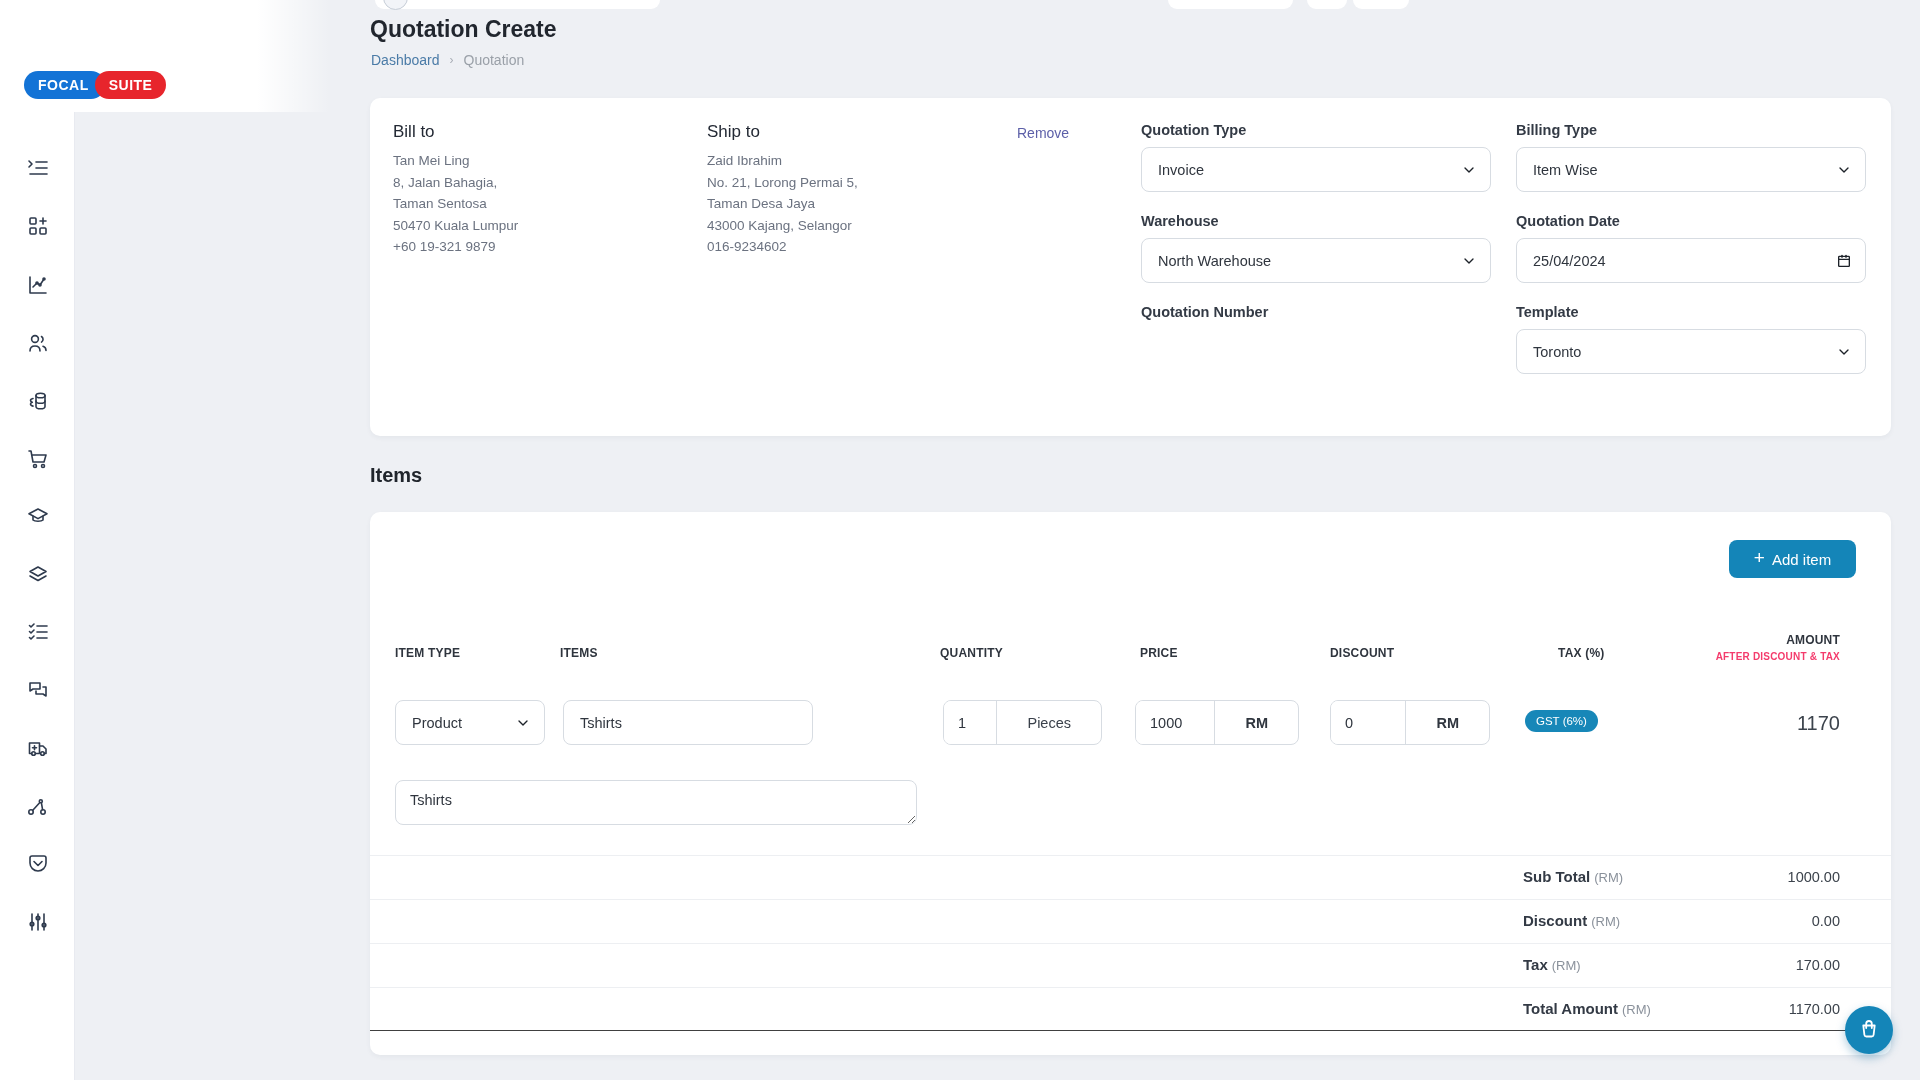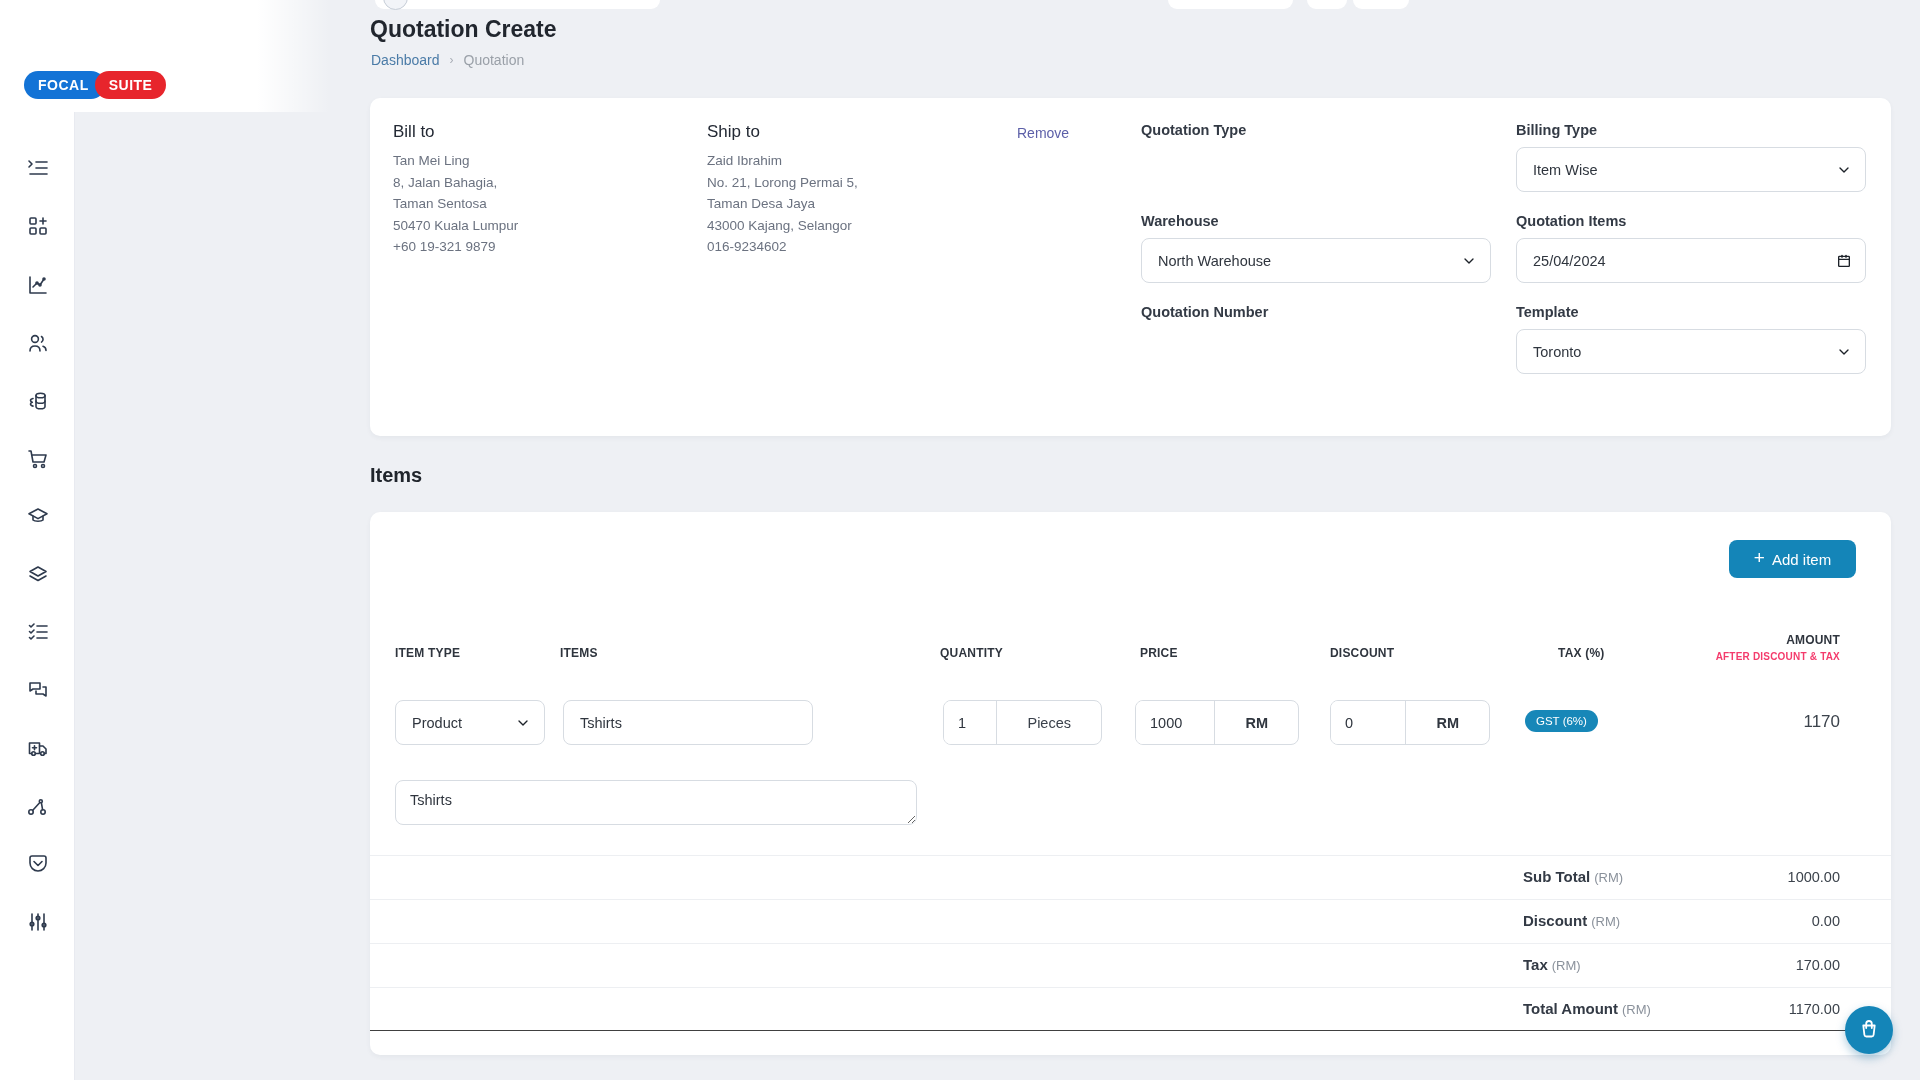--- a/index.html
+++ b/index.html
@@ -87,21 +87,21 @@
   .itemtype-select { left:25px; width:150px; }
   .items-input-wrap { left:193px; width:250px; }
   .group { display:flex; height:45px; border:1px solid #d7dce2; border-radius:8px; overflow:hidden; background:#fff; }
   .group input { border:none; outline:none; padding:0 14px; font-size:14.5px; color:#2f353e; font-family:"Liberation Sans",sans-serif; min-width:0; flex:1; }
   .group .addon { border-left:1px solid #d7dce2; display:flex; align-items:center; padding:0 30px; font-size:14.5px; color:#3a414b; white-space:nowrap; }
   .qty-group { left:573px; width:159px; }
   .price-group { left:765px; width:164px; }
   .price-group .addon, .disc-group .addon { font-weight:700; color:#30363f; }
   .disc-group { left:960px; width:160px; }
   .gst-badge { position:absolute; left:1155px; top:198px; background:#1787b8; color:#fff; font-size:11.5px; padding:5px 11px; border-radius:13px; cursor:pointer; }
-  .amount-cell { position:absolute; right:51px; top:200px; font-size:17px; color:#3c434c;text-align:right; }
+  .amount-cell { position:absolute; right:51px; top:200px; font-size:20px; color:#3c434c;text-align:right; }
 
   .desc-textarea { position:absolute; left:25px; top:268px; width:522px; height:45px; border:1px solid #d7dce2; border-radius:8px; padding:11px 14px; font-size:14.5px; color:#2f353e; font-family:"Liberation Sans",sans-serif; resize:both; outline:none; }
 
   
   .totals { position:absolute; left:0; top:343px; width:100%; }
   .trow { position:relative; height:44px; border-top:1px solid #edeff2; }
   .trow:last-child { border-bottom:1px solid #404040;text-decoration:underline; }
   .tlabel { position:absolute; left:1153px; top:12px; font-size:15px; font-weight:700; color:#333a45; }
   .tunit { font-weight:400; color:#8a919b; font-size:13px; margin-left:4px; }
   .tvalue { position:absolute; right:51px; top:13px; font-size:14.5px; color:#3c434c; }
@@ -263,20 +263,26 @@
     <div>No. 21, Lorong Permai 5,</div>
     <div>Taman Desa Jaya</div>
     <div>43000 Kajang, Selangor</div>
     <div>016-9234602</div>
   </div>
 
   <a class="remove-link">Remove</a>
 
   <div class="fgroup fg-a1">
     <label class="flabel">Quotation Type</label>
+    <div class="fieldbox">
+      <span>Invoice</span>
+      <span class="chev"><svg viewBox="0 0 24 24">
+            <path d="M6 9l6 6 6-6"></path>
+          </svg></span>
+    </div>
   </div>
 
   <div class="fgroup fg-b1">
     <label class="flabel">Billing Type</label>
     <div class="fieldbox">
       <span>Item Wise</span>
       <span class="chev"><svg viewBox="0 0 24 24">
             <path d="M6 9l6 6 6-6"></path>
           </svg></span>
     </div>
@@ -286,21 +292,21 @@
     <label class="flabel">Warehouse</label>
     <div class="fieldbox">
       <span>North Warehouse</span>
       <span class="chev"><svg viewBox="0 0 24 24">
             <path d="M6 9l6 6 6-6"></path>
           </svg></span>
     </div>
   </div>
 
   <div class="fgroup fg-b2">
-    <label class="flabel">Quotation Items</label>
+    <label class="flabel">Quotation Date</label>
     <div class="fieldbox">
       <span>25/04/2024</span>
       <span class="cal"><svg viewBox="0 0 24 24">
             <rect x="4" y="5" width="16" height="15" rx="1"></rect>
             <line x1="4" y1="9.5" x2="20" y2="9.5"></line>
             <line x1="9" y1="3.5" x2="9" y2="6.5"></line>
             <line x1="15" y1="3.5" x2="15" y2="6.5"></line>
           </svg></span>
     </div>
   </div>

